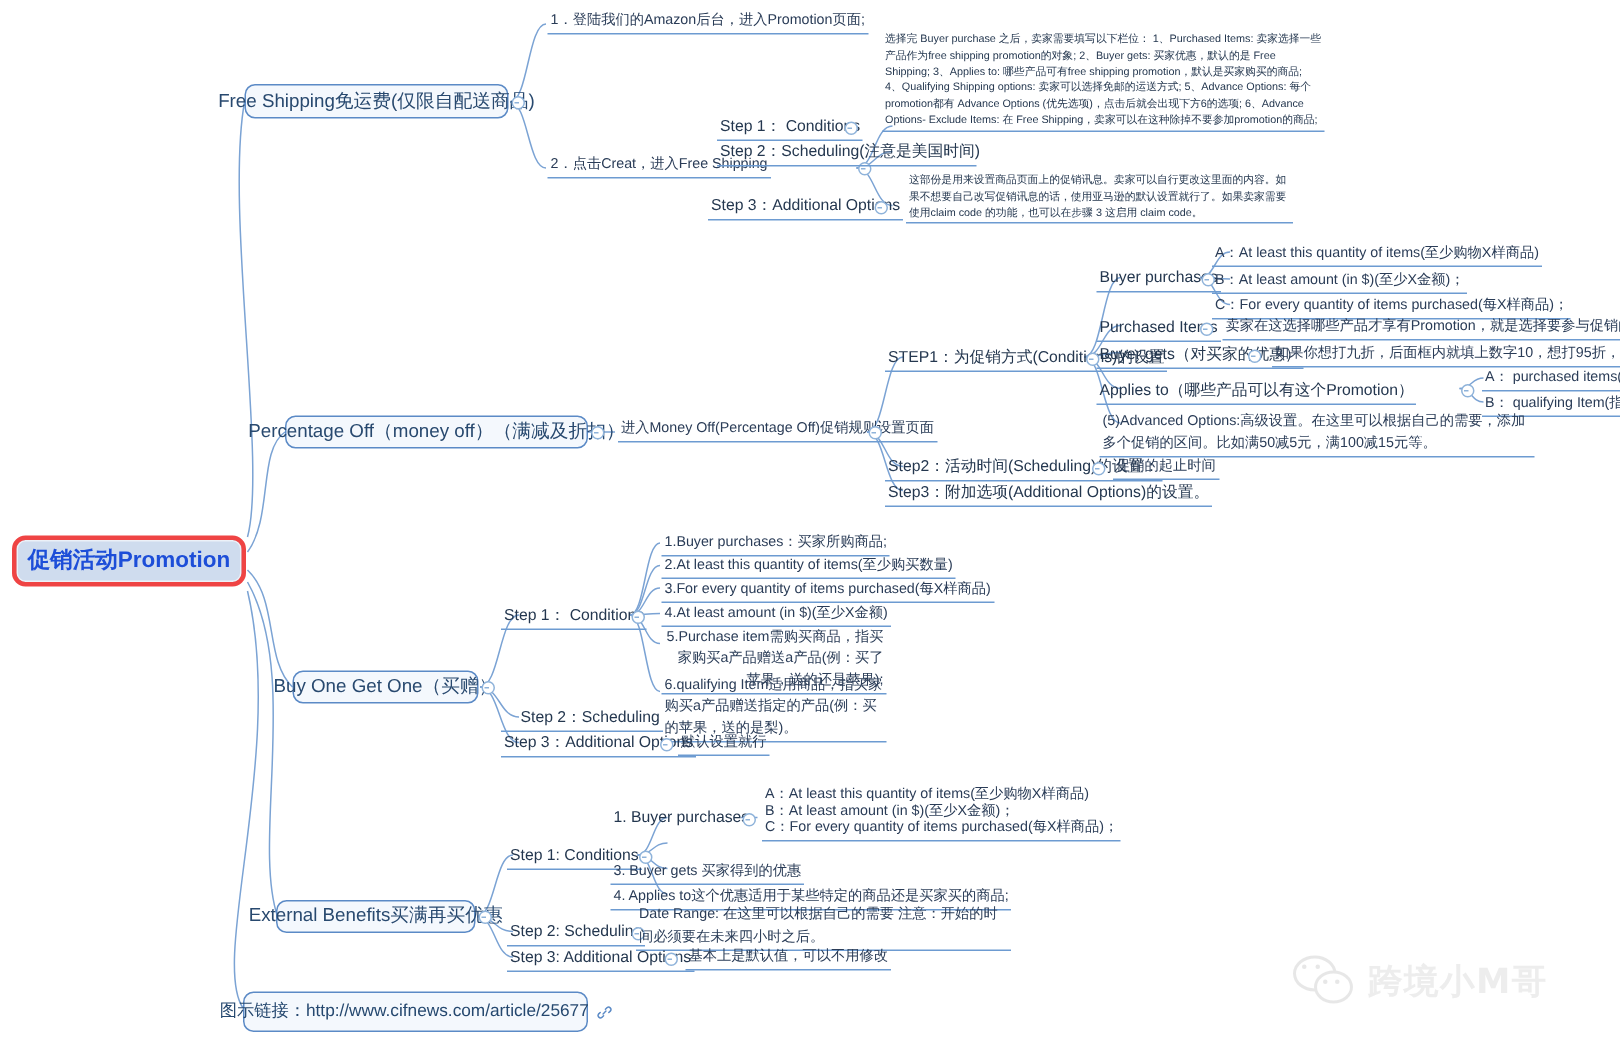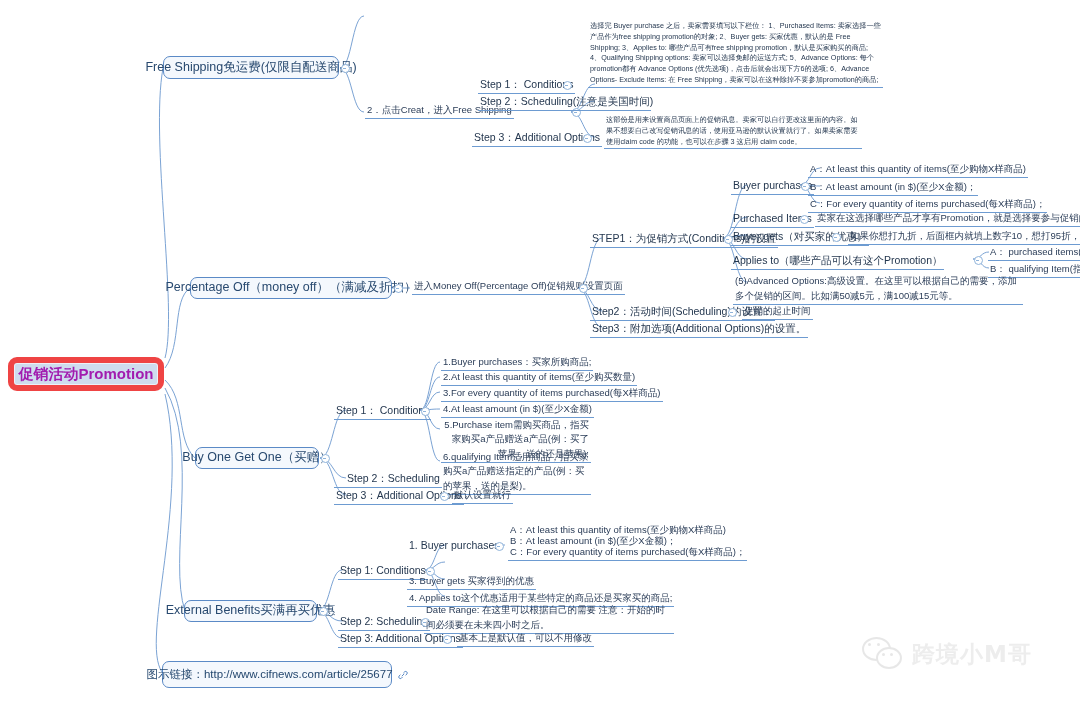--- a/index.html
+++ b/index.html
@@ -13,22 +13,22 @@
 
   
   .node{
     position:absolute;box-sizing:border-box;
     border:1px solid #5b8ac6;border-radius:7px;
     background:#f4f8fd;color:#28496f;
     display:flex;align-items:center;justify-content:center;
     white-space:nowrap;line-height:1.1;
   }
   .node.root{
-    background:#cfdcee;border:6px solid #ef4444;border-radius:9px;
-    font-weight:bold;color:#a21caf;font-size:15px;
+    background:#cfdcee;border:3px solid #ef4444;border-radius:9px;
+    font-weight:bold;color:#1d4ed8;font-size:15px;
     box-shadow:0 0 0 1px rgba(255,255,255,.6) inset;
   }
   .node.lvl2{font-size:12.5px;padding:0 9px;}
   .node.link{font-size:11.5px;padding:0 9px;color:#25486f;}
 
   
   .leaf{
     position:absolute;box-sizing:border-box;
     font-size:9.5px;color:#2a3c57;line-height:1.45;
     border-bottom:1px solid #6d9bd1;
@@ -131,20 +131,21 @@
 
   <div class="node root" style="left:8px;top:357px;width:156px;height:34px;">
     <span>促销活动Promotion</span>
   </div>
 
   <div class="node lvl2" style="left:163px;top:56px;width:176px;height:23px;">
     <span>Free Shipping免运费(仅限自配送商品)</span>
   </div>
   <div class="dot" style="left:341px;top:64px;"></div>
 
+  <div class="leaf" style="left:365px;top:7px;">1．登陆我们的Amazon后台，进入Promotion页面;</div>
   <div class="leaf" style="left:365px;top:103px;">2．点击Creat，进入Free Shipping</div>
   <div class="dot" style="left:572px;top:108px;"></div>
 
   <div class="leaf step" style="left:478px;top:77px;">Step 1： Conditions</div>
   <div class="dot" style="left:563px;top:81px;"></div>
 
   <div class="leaf step" style="left:588px;top:21px;width:295px;font-size:7.2px;line-height:1.5;white-space:normal;">选择完 Buyer purchase 之后，卖家需要填写以下栏位： 1、Purchased Items: 卖家选择一些产品作为free shipping promotion的对象; 2、Buyer gets: 买家优惠，默认的是 Free Shipping; 3、Applies to: 哪些产品可有free shipping promotion，默认是买家购买的商品; 4、Qualifying Shipping options: 卖家可以选择免邮的运送方式; 5、Advance Options: 每个promotion都有 Advance Options (优先选项)，点击后就会出现下方6的选项; 6、Advance Options- Exclude Items: 在 Free Shipping，卖家可以在这种除掉不要参加promotion的商品;</div>
 
   <div class="leaf step" style="left:478px;top:94px;width:173px;">Step 2：Scheduling(注意是美国时间)</div>
 

